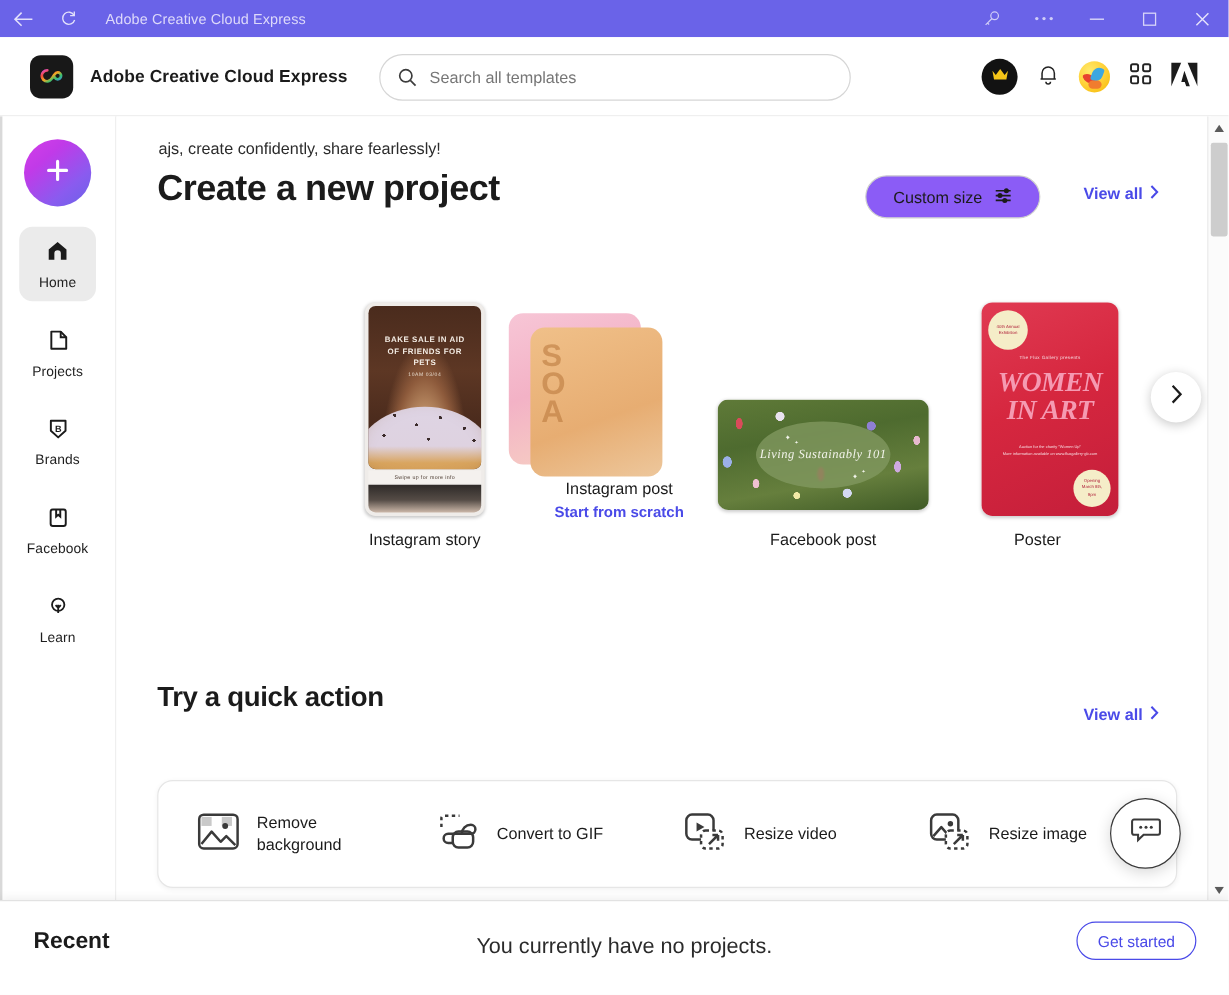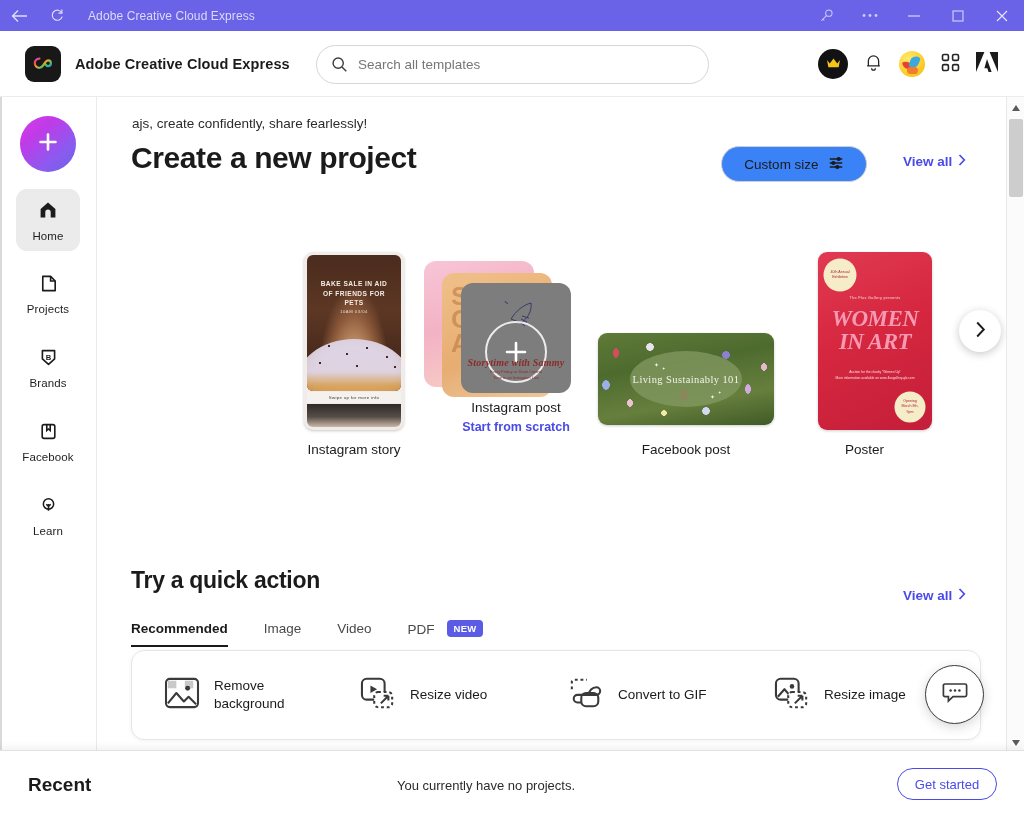--- a/index.html
+++ b/index.html
@@ -133,21 +133,21 @@
   }
   .page-title {
     position: absolute; left: 34px; top: 44px;
     font-size: 30px; font-weight: 700; color: #1b1b1b;
     letter-spacing: -.4px;
   }
   .custom-size {
     position: absolute; left: 624px; top: 49px;
     width: 146px; height: 36px;
     border: 1px solid #cfcfcf; border-radius: 18px;
-    background: #3b82f6; cursor: pointer;
+    background: #8b5cf6; cursor: pointer;
     display: flex; align-items: center; justify-content: center; gap: 9px;
     font-size: 13.5px; color: #1b1b1b;
   }
   .viewall {
     display: flex; align-items: center; gap: 6px;
     font-size: 13.5px; font-weight: 700; color: #4a4ae8;
     cursor: pointer;
   }
   .viewall-1 { position: absolute; left: 806px; top: 57px; }
   .viewall-2 { position: absolute; left: 806px; top: 491px; }
@@ -287,21 +287,21 @@
   }
   .fb-oval {
     position:absolute; left:50%; top:50%; transform:translate(-50%,-50%);
     width:112px; height:56px; border-radius:50%;
     background: rgba(130,152,96,.78);
     backdrop-filter: blur(1px);
     display:flex; align-items:center; justify-content:center;
   }
   .fb-text {
     font-family:"Liberation Serif", serif;
-    font-size:10.5px; color:#f2f3ea; letter-spacing:.4px; white-space:nowrap;
+    font-size:10.5px; color:#f2f3ea; letter-spacing:.4px; white-space:nowrap;font-style:italic;
   }
   .fb-spark { position:absolute; color:#f3f5ec; font-size:6px; }
 
   
   .c-poster {
     left: 687px; top: 0; width: 114px; height: 178px;
     border-radius: 9px; overflow: hidden;
     background: linear-gradient(155deg, #e03a52 0%, #d6273f 45%, #c41e3a 100%);
     box-shadow: 0 1px 3px rgba(0,0,0,.2);
   }
@@ -376,21 +376,21 @@
     background: #fff;
     border-top: 1px solid #e2e2e2;
     box-shadow: 0 -2px 8px rgba(0,0,0,.07);
   }
   .recent-title {
     position: absolute; left: 28px; top: 23px;
     font-size: 19px; font-weight: 700; color: #1b1b1b;
   }
   .recent-msg {
     position: absolute; left: 397px; top: 27px;
-    font-size: 13px; color: #2b2b2b;
+    font-size: 18px; color: #2b2b2b;
   }
   .getstarted {
     position: absolute; left: 897px; top: 17px;
     width: 100px; height: 32px;
     border: 1.5px solid #4a4ae8; border-radius: 16px;
     background: #fff; color: #4a4ae8;
     font-size: 13px; font-family:"Liberation Sans", sans-serif;
     display: flex; align-items: center; justify-content: center;
     cursor: pointer;
   }
@@ -659,39 +659,20 @@
       </div>
       <div class="card" style="left:173px;top:0;width:100px;height:178px;pointer-events:none;">
         <div class="caption cap-story">Instagram story</div>
       </div>
 
       <div class="card c-post">
         <div class="post-l1"></div>
         <div class="post-l2">
             <div class="ghost">S<br>O<br>A</div>
           </div>
-        <div class="post-main">
-          <span class="rocket">
-            <svg width="44" height="36" viewBox="0 0 44 36" fill="none" stroke="#3a3a6a" stroke-width="1">
-              <path d="M10 4 a3 3 0 0 0 3 2.4"></path>
-              <path d="M16 22 c5-8 12-14 20-16 c1 8-3 15-10 20 Z"></path>
-              <path d="M26 22 l6 3 M27 19 l7 2 M25 25 l5 4"></path>
-            </svg>
-          </span>
-          <div class="post-hand">
-            <svg width="26" height="26" viewBox="0 0 26 26" fill="none" stroke="#fff" stroke-width="2.6" stroke-linecap="round">
-              <path d="M13 4 V22 M4 13 H22"></path>
-            </svg>
-          </div>
-          <div class="post-title">Storytime with Sammy</div>
-          <div class="post-sub">
-            <span>Every Friday at 10am Central</span><br>
-            <span>Tune in on Instagram Live</span>
-          </div>
-        </div>
         <div class="caption cap-post" style="left:92px">Instagram post</div>
         <div class="subcaption sub-post" style="left:92px">Start from scratch</div>
       </div>
 
       <div class="card c-fb">
         <div class="fb-oval">
           <span class="fb-text">Living Sustainably 101</span>
         </div>
         <span class="fb-spark" style="left:56px;top:28px;">✦</span>
         <span class="fb-spark" style="left:64px;top:33px;font-size:4px;">✦</span>
@@ -732,72 +713,57 @@
 
     <div class="viewall viewall-2">
       <span>View all</span>
       <span>
         <svg width="8" height="12" viewBox="0 0 8 12" fill="none" stroke="#4a4ae8" stroke-width="1.7">
             <path d="M1.5 1 L6.3 6 L1.5 11"></path>
           </svg>
       </span>
     </div>
 
-    <div class="tabs">
-      <div class="tab active">
-        <span>Recommended</span>
-      </div>
-      <div class="tab">
-        <span>Image</span>
-      </div>
-      <div class="tab">
-        <span>Video</span>
-      </div>
-      <div class="tab">
-        <span>PDF</span>
-        <span class="new-pill">NEW</span>
-      </div>
-    </div>
 
     <div class="qa-panel">
       <div class="qa-item" style="margin-left:32px;width:172px">
         <span>
           <svg width="36" height="32" viewBox="0 0 38 34" fill="none" stroke="#3a3a3a" stroke-width="2.2">
             <rect x="2" y="2" width="34" height="30" rx="4"></rect>
             <rect x="4" y="4" width="9" height="8" fill="#c9c9c9" stroke="none"></rect>
             <rect x="22" y="4" width="9" height="8" fill="#c9c9c9" stroke="none"></rect>
             <circle cx="25" cy="12" r="2.6" fill="#3a3a3a" stroke="none"></circle>
             <path d="M4 28 L13 17 L21 26 L26 21 L34 29" stroke-linejoin="round"></path>
           </svg>
         </span>
         <span class="qa-lbl">Remove background</span>
       </div>
 
+      <div class="qa-item" style="margin-left:28px;width:182px">
+        <span>
+          <svg width="36" height="34" viewBox="0 0 38 36" fill="none" stroke="#3a3a3a" stroke-width="2.2">
+            <path d="M4 14 V6 a2 2 0 0 1 2 -2 H20" stroke-dasharray="3 3"></path>
+            <path d="M22 20 a8 8 0 0 1 8 -8 a4 4 0 0 1 0 8 H22 Z"></path>
+            <path d="M22 20 H10 a4 4 0 0 0 0 8 H14"></path>
+            <rect x="14" y="18" width="18" height="14" rx="5"></rect>
+          </svg>
+        </span>
+        <span class="qa-lbl">Convert to GIF</span>
+      </div>
+
       <div class="qa-item" style="margin-left:24px;width:180px">
         <span>
           <svg width="36" height="34" viewBox="0 0 38 36" fill="none" stroke="#3a3a3a" stroke-width="2.2">
             <rect x="2" y="3" width="24" height="22" rx="5"></rect>
             <path d="M11 10 L18 14 L11 18 Z" fill="#3a3a3a" stroke="none"></path>
             <rect x="15" y="17" width="19" height="16" rx="4" stroke-dasharray="3 3" fill="#fff"></rect>
             <path d="M22 29 L30 21 M30 21 H25 M30 21 V26"></path>
           </svg>
         </span>
         <span class="qa-lbl">Resize video</span>
-      </div>
-
-      <div class="qa-item" style="margin-left:28px;width:182px">
-        <span>
-          <svg width="36" height="34" viewBox="0 0 38 36" fill="none" stroke="#3a3a3a" stroke-width="2.2">
-            <path d="M4 14 V6 a2 2 0 0 1 2 -2 H20" stroke-dasharray="3 3"></path>
-            <path d="M22 20 a8 8 0 0 1 8 -8 a4 4 0 0 1 0 8 H22 Z"></path>
-            <path d="M22 20 H10 a4 4 0 0 0 0 8 H14"></path>
-            <rect x="14" y="18" width="18" height="14" rx="5"></rect>
-          </svg>
-        </span>
-        <span class="qa-lbl">Convert to GIF</span>
       </div>
 
       <div class="qa-item" style="margin-left:24px;width:180px">
         <span>
           <svg width="36" height="34" viewBox="0 0 38 36" fill="none" stroke="#3a3a3a" stroke-width="2.2">
             <rect x="2" y="3" width="24" height="22" rx="5"></rect>
             <circle cx="19" cy="11" r="2.4" fill="#3a3a3a" stroke="none"></circle>
             <path d="M4 22 L11 14 L17 21" stroke-linejoin="round"></path>
             <rect x="15" y="17" width="19" height="16" rx="4" stroke-dasharray="3 3" fill="#fff"></rect>
             <path d="M22 29 L30 21 M30 21 H25 M30 21 V26"></path>

